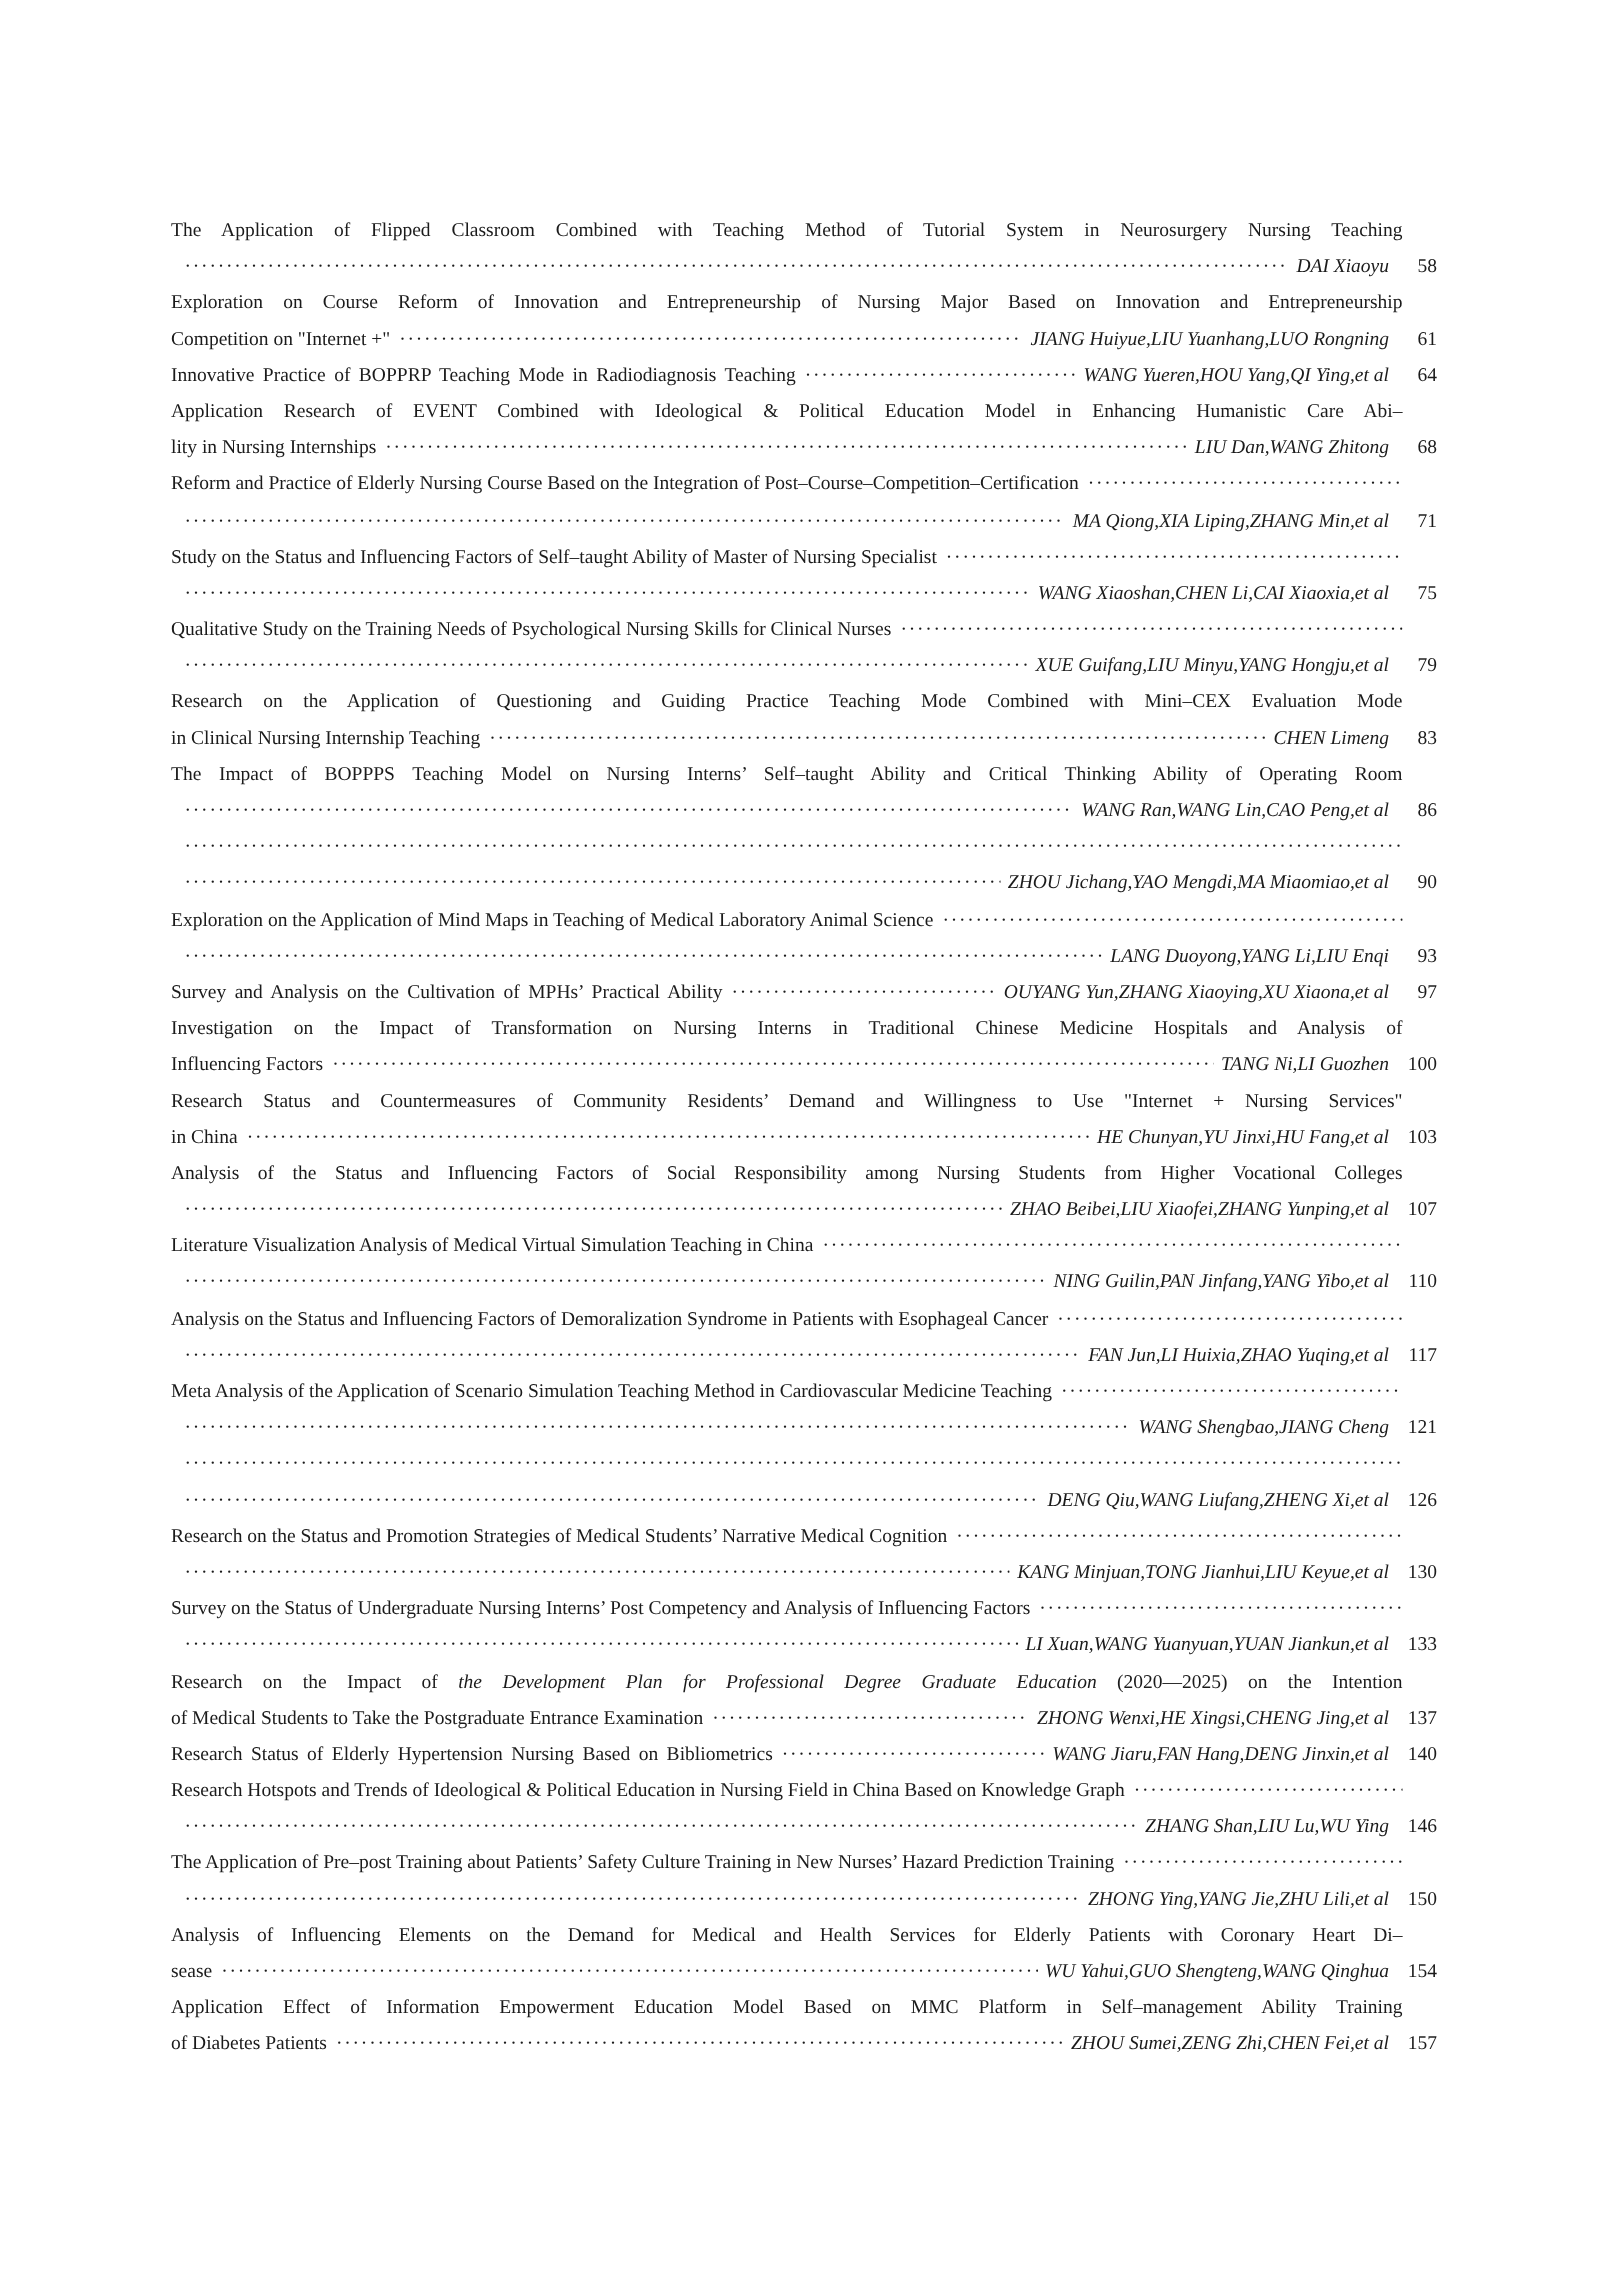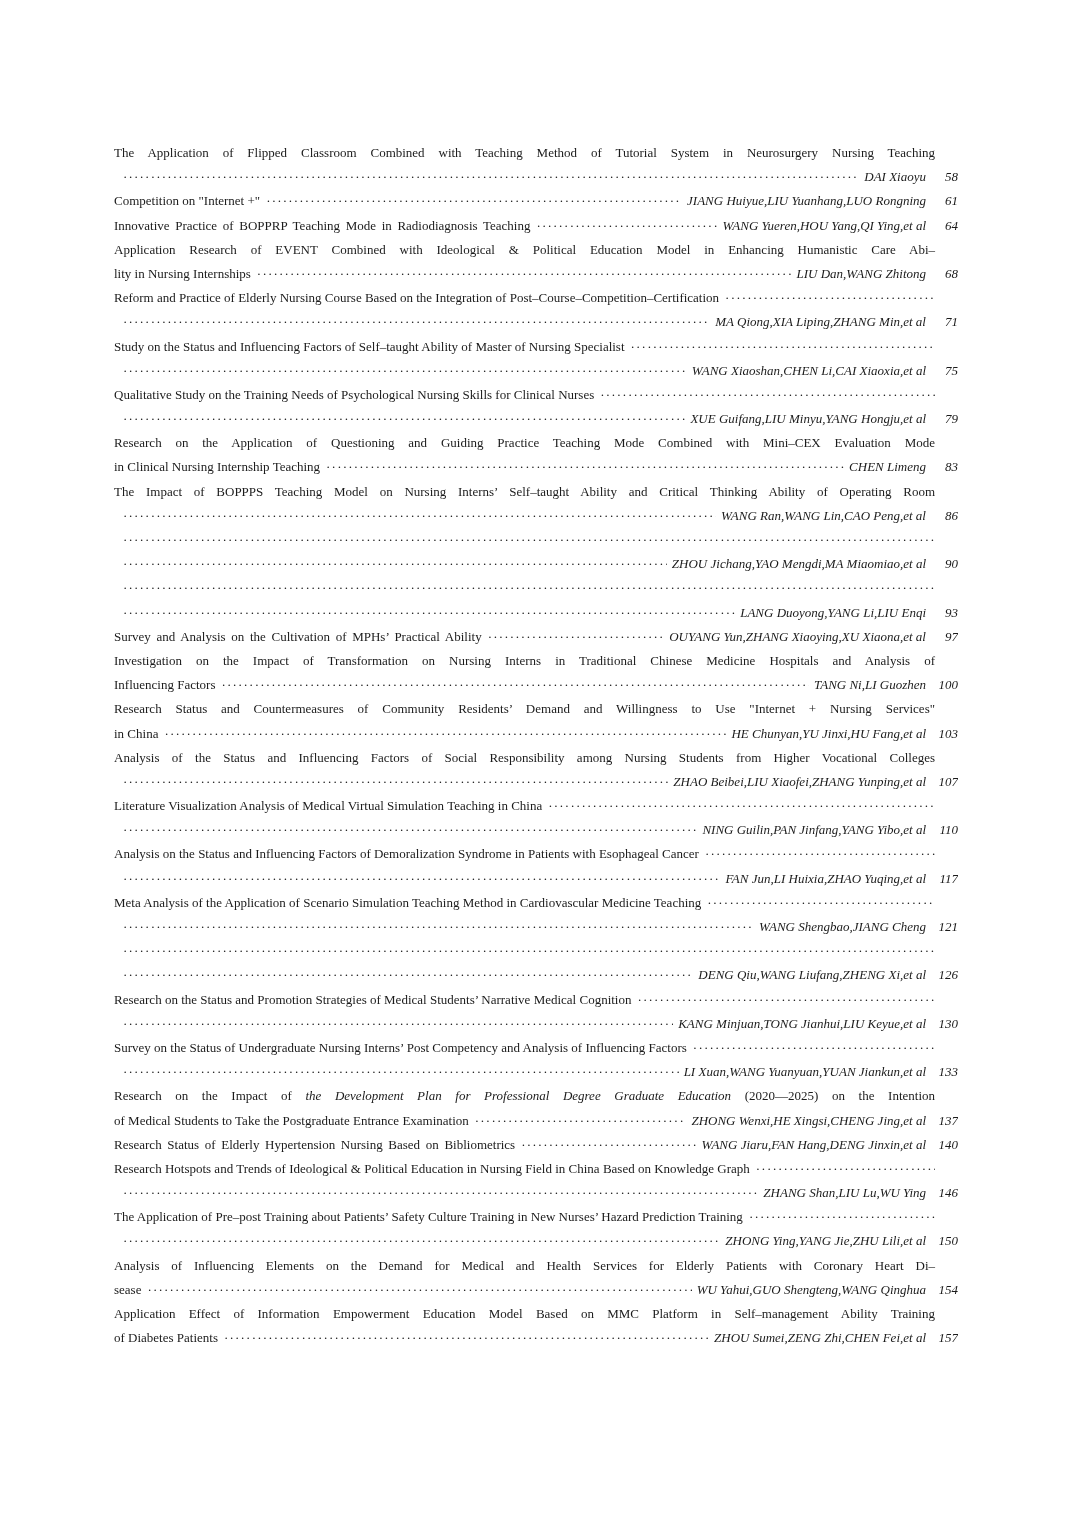--- a/index.html
+++ b/index.html
@@ -36,38 +36,39 @@
   .leader{
     flex:1 1 auto;
     min-width:0;
     overflow:hidden;
     white-space:nowrap;
     letter-spacing:1.2px;
     margin:0 5px 0 6px;
   }
   .leader:first-child{margin-left:9px;}
   .authors{flex:0 0 auto;font-style:italic;}
-  .pageno{flex:0 0 auto;min-width:26px;margin-left:6px;text-align:right;font-style:italic;}
+  .pageno{flex:0 0 auto;min-width:26px;margin-left:6px;text-align:right;}
   .edge{flex:0 0 18px;}
   .it{font-style:italic;}
 </style>
 </head>
 <body>
 
 <div class="sheet">
   <div id="toc">
       <div class="entry">
         <div class="line justify" style="white-space: normal;"><span>The Application of Flipped Classroom Combined with Teaching Method of Tutorial System in Neurosurgery Nursing Teaching</span></div>
         <div class="line row">
           <span class="leader">········································································································································································································</span>
           <span class="authors">DAI Xiaoyu</span>
           <span class="pageno">58</span>
         </div>
       </div>
       <div class="entry">
+        <div class="line justify" style="white-space: normal;"><span>Exploration on Course Reform of Innovation and Entrepreneurship of Nursing Major Based on Innovation and Entrepreneurship</span></div>
         <div class="line row">
           <span class="t">Competition on "Internet +"</span>
           <span class="leader">········································································································································································································</span>
           <span class="authors">JIANG Huiyue,LIU Yuanhang,LUO Rongning</span>
           <span class="pageno">61</span>
         </div>
       </div>
       <div class="entry">
         <div class="line row">
           <span class="t spread">Innovative Practice of BOPPRP Teaching Mode in Radiodiagnosis Teaching</span>
@@ -144,20 +145,21 @@
           <span class="edge"></span>
         </div>
         <div class="line row">
           <span class="leader">········································································································································································································</span>
           <span class="authors">ZHOU Jichang,YAO Mengdi,MA Miaomiao,et al</span>
           <span class="pageno">90</span>
         </div>
       </div>
       <div class="entry">
         <div class="line row">
+          <span class="t">Exploration on the Application of Mind Maps in Teaching of Medical Laboratory Animal Science</span>
           <span class="leader">········································································································································································································</span>
           <span class="edge"></span>
         </div>
         <div class="line row">
           <span class="leader">········································································································································································································</span>
           <span class="authors">LANG Duoyong,YANG Li,LIU Enqi</span>
           <span class="pageno">93</span>
         </div>
       </div>
       <div class="entry">

